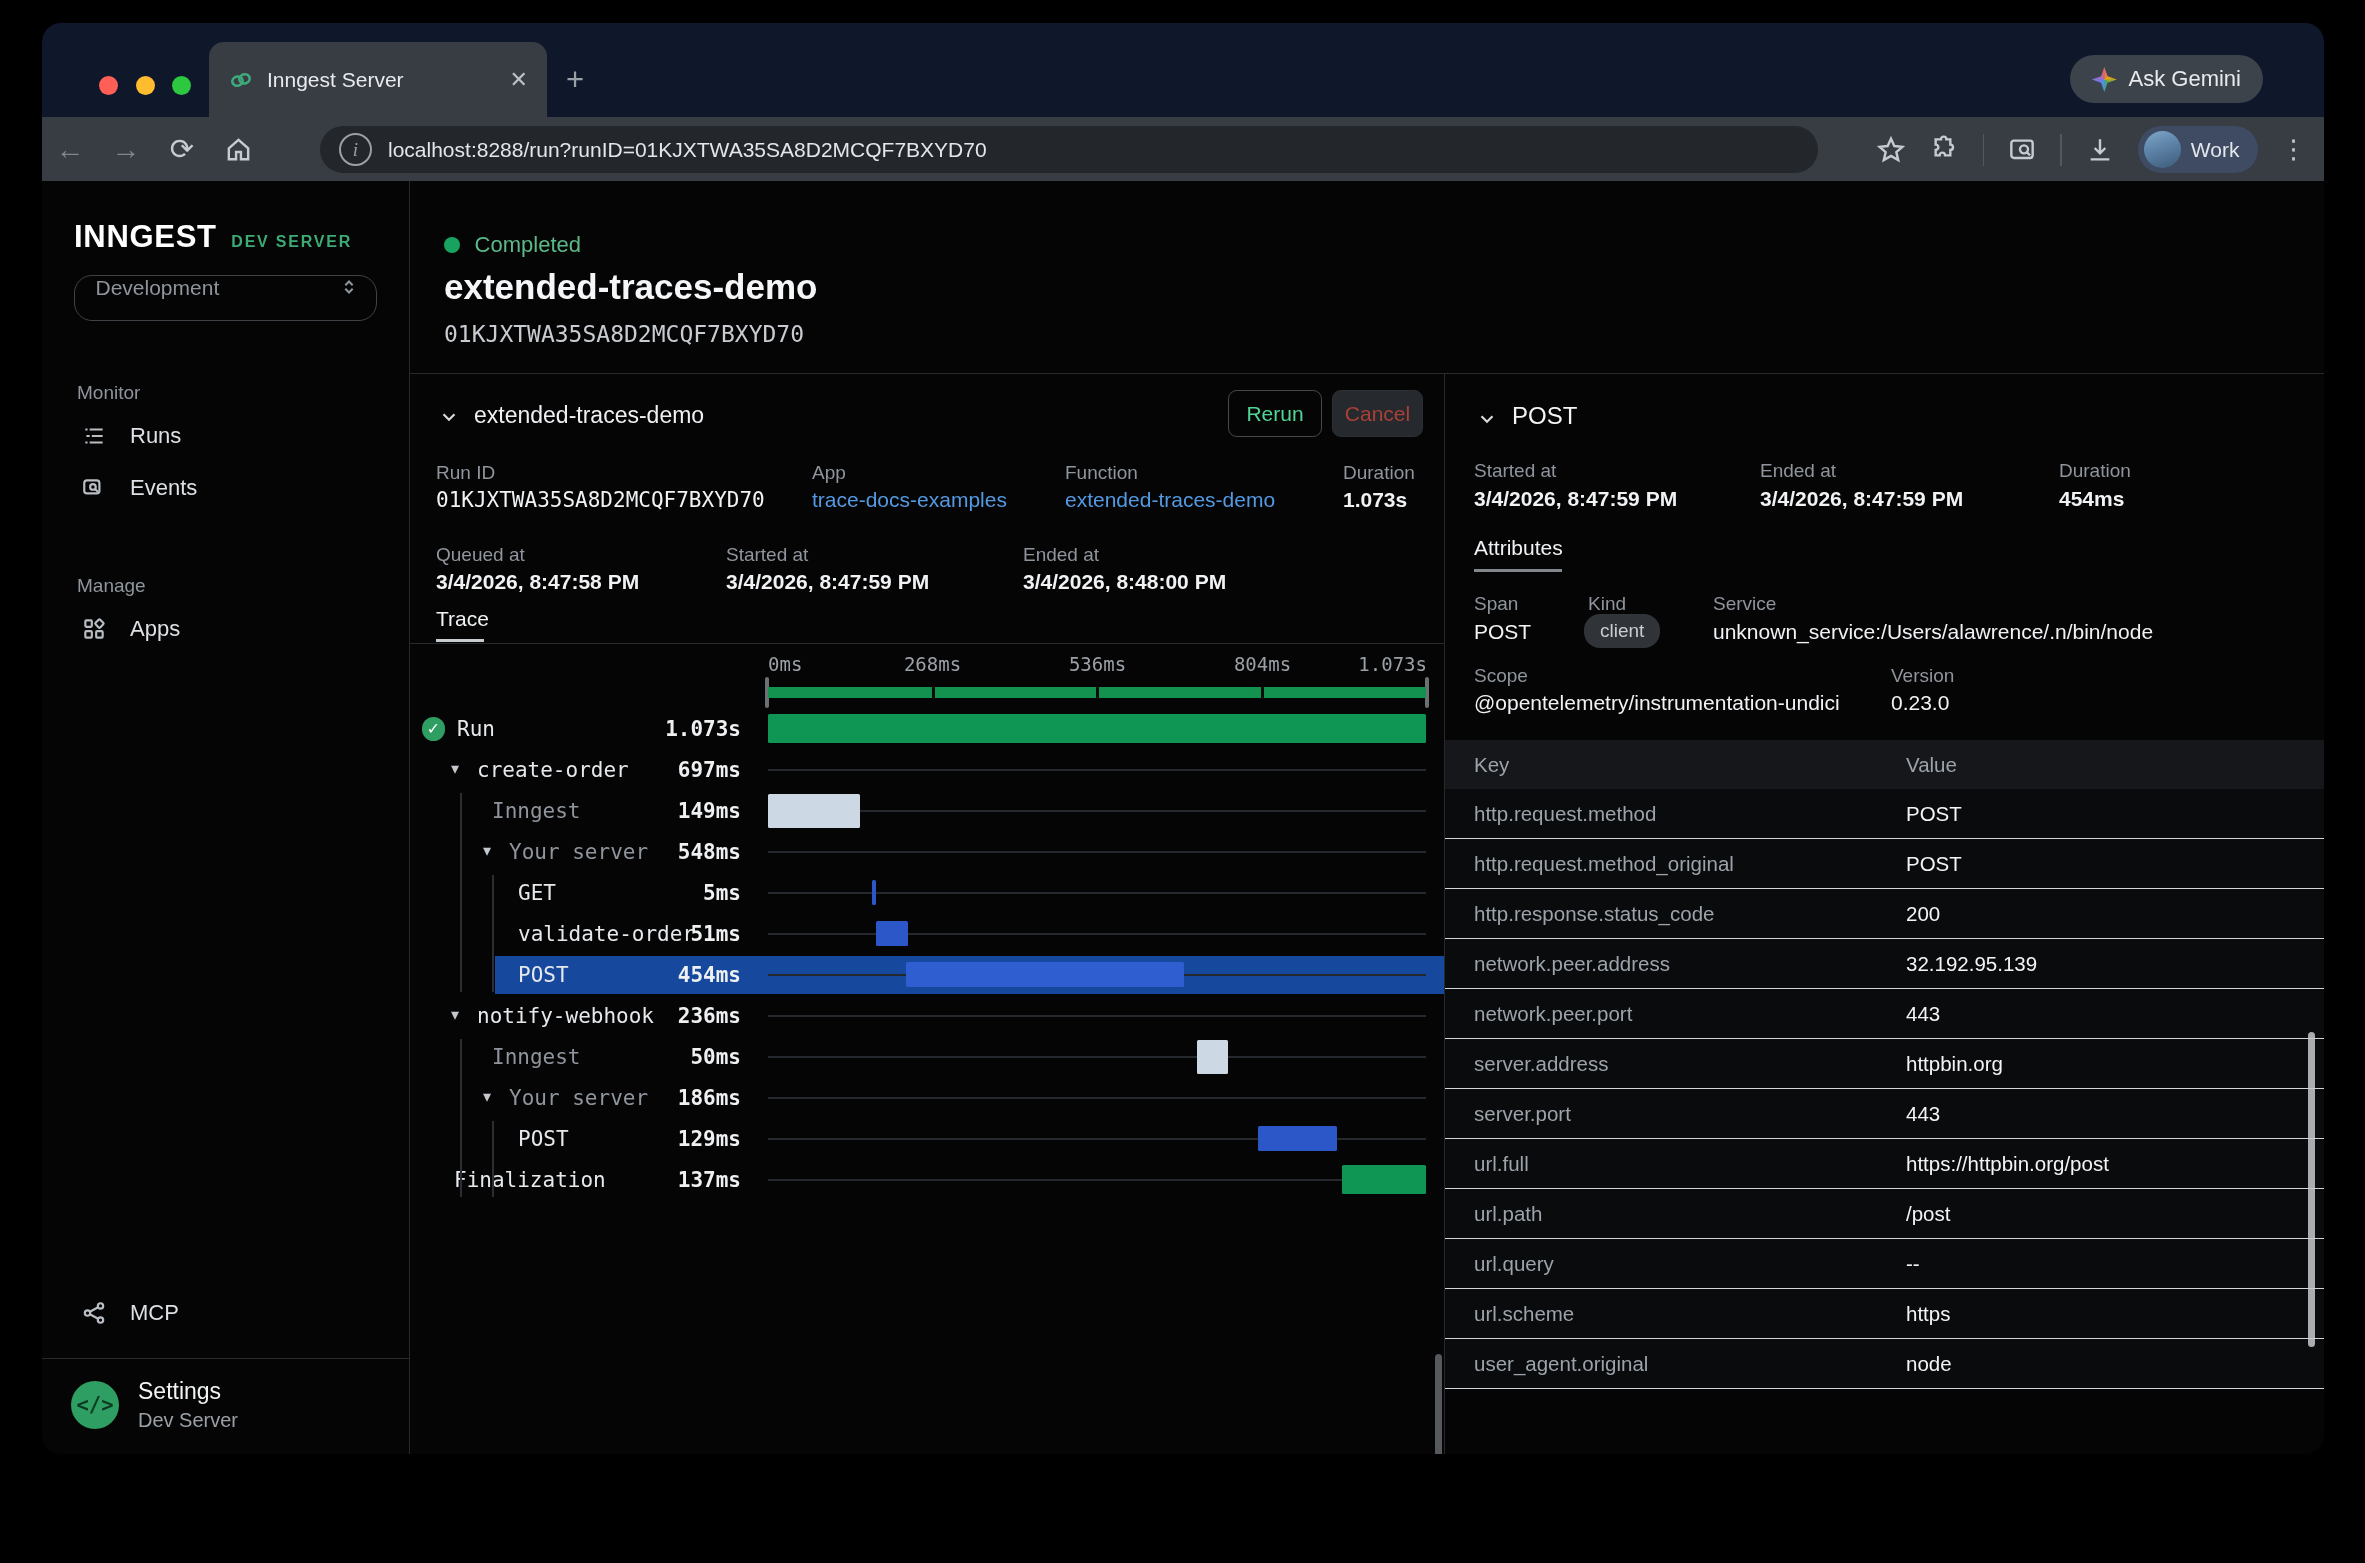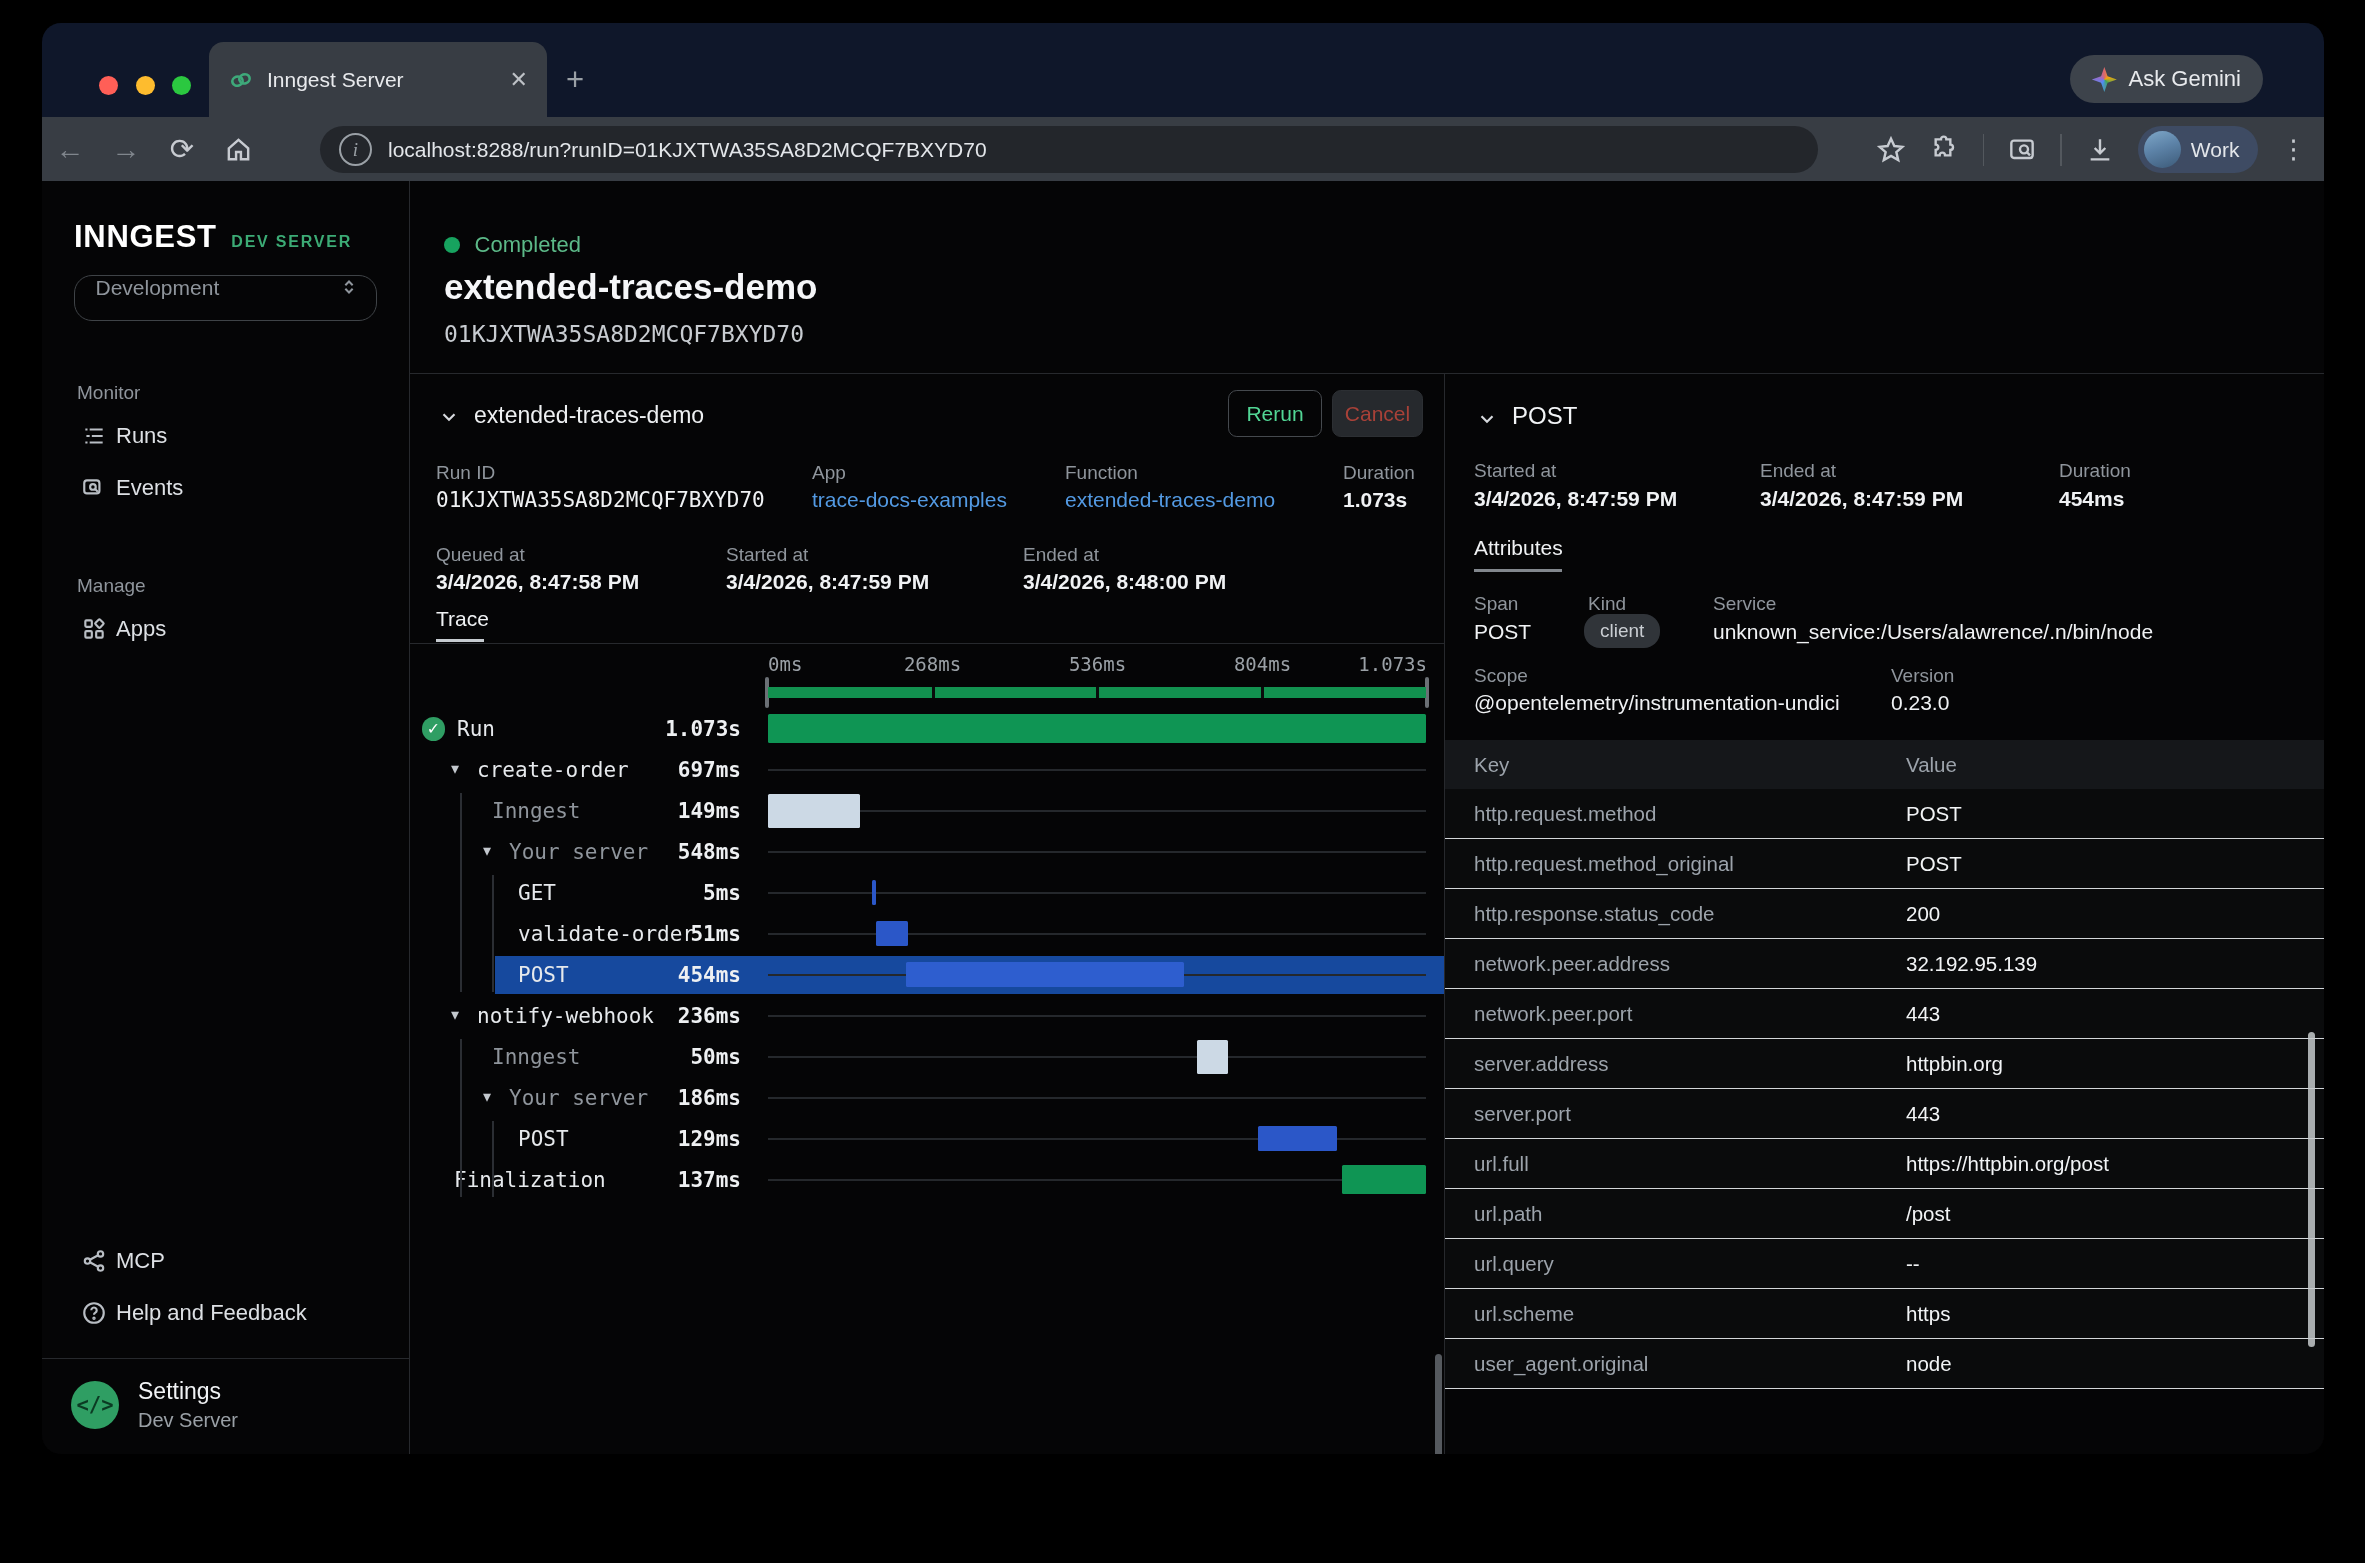--- a/index.html
+++ b/index.html
@@ -43,21 +43,21 @@
   
   .sidebar{width:368px;flex:none;border-right:0.7px solid #27292d;display:flex;flex-direction:column;box-sizing:border-box;}
   .logo-row{margin:38px 0 0 32px;display:flex;align-items:baseline;gap:14.6px;}
   .logo{color:#fff;font-size:31px;font-weight:900;letter-spacing:0.7px;}
   .logo-badge{color:#3cab75;font-size:16px;font-weight:700;letter-spacing:1.8px;}
   .envsel{margin:20px 32px 0 32px;height:44px;border:0.7px solid #3f4347;border-radius:18px;
     display:flex;align-items:flex-start;justify-content:space-between;padding:0 16px 0 20.5px;}
   .envsel span{color:#8f959c;font-size:21px;}
   .side-section{color:#8f959c;font-size:19px;margin:61px 0 5.9px 35px;}
   .side-section.second{}
-  .side-item{display:flex;align-items:center;gap:8px;padding:13px 0 13px 38px;color:#dde0e4;font-size:22px;}
+  .side-item{display:flex;align-items:center;gap:22px;padding:13px 0 13px 38px;color:#dde0e4;font-size:22px;}
   .side-item .sic{width:28px;display:flex;justify-content:center;}
   .side-footer{margin-top:auto;}
   .side-divider{height:0.7px;background:#27292d;margin-top:19px;}
   .settings-row{display:flex;align-items:center;gap:19px;padding:19px 0 22px 29px;}
   .settings-ic{width:48px;height:48px;border-radius:50%;background:#2f9e63;display:flex;align-items:center;justify-content:center;
     color:#0b3a23;font-size:20.5px;font-weight:700;font-family:"DejaVu Sans Mono",monospace;}
   .settings-title{color:#f1f3f5;font-size:23px;}
   .settings-sub{color:#9aa0a6;font-size:20px;margin-top:4.4px;}
   
   .main{flex:1;position:relative;}
@@ -239,30 +239,20 @@
           <span class="sic">
             <svg class="ic" width="26" height="26" viewBox="0 0 24 24" fill="none" stroke="#b9bec4" stroke-width="2">
                 <circle cx="18" cy="5.5" r="2.5"></circle>
                 <circle cx="6" cy="12" r="2.5"></circle>
                 <circle cx="18" cy="18.5" r="2.5"></circle>
                 <path d="M8.2 10.8 L15.8 6.7 M8.2 13.2 L15.8 17.3"></path>
               </svg>
           </span>
           <span>MCP</span>
         </div>
-        <div class="side-item">
-          <span class="sic">
-            <svg class="ic" width="26" height="26" viewBox="0 0 24 24" fill="none" stroke="#b9bec4" stroke-width="2">
-                <circle cx="12" cy="12" r="9"></circle>
-                <path d="M9.5 9.5 a2.5 2.5 0 1 1 3.8 2.1 c-.8.5-1.3 1-1.3 1.9"></path>
-                <circle cx="12" cy="16.8" r="0.6" fill="#b9bec4"></circle>
-              </svg>
-          </span>
-          <span>Help and Feedback</span>
-        </div>
         <div class="side-divider"></div>
         <div class="settings-row">
           <div class="settings-ic">&lt;/&gt;</div>
           <div>
             <div class="settings-title">Settings</div>
             <div class="settings-sub">Dev Server</div>
           </div>
         </div>
       </div>
     </div>

